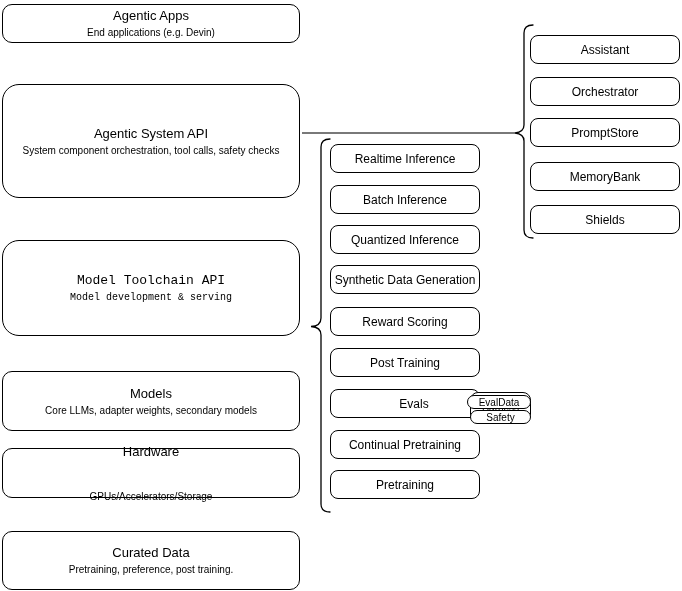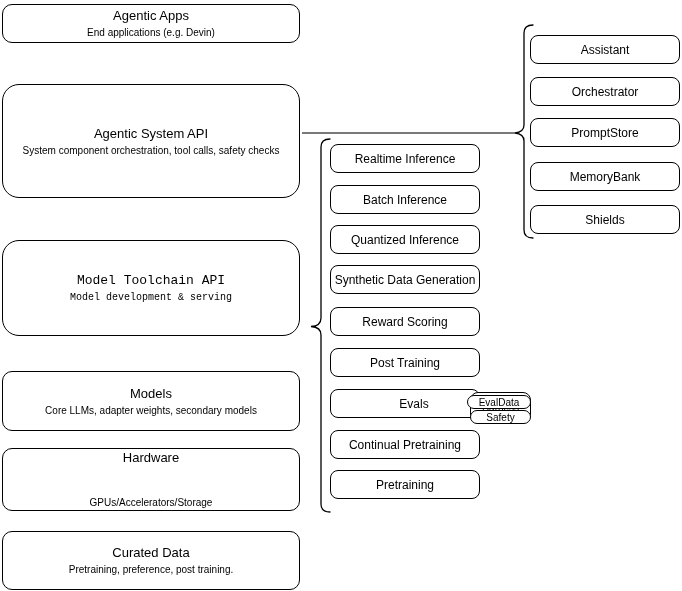--- a/index.html
+++ b/index.html
@@ -89,21 +89,21 @@
   <div class="stack-box r26" style="top:240px;height:96px;font-family:Liberation Mono, monospace;">
     <div class="title">Model Toolchain API</div>
     <div class="sub">Model development &amp; serving</div>
   </div>
 
   <div class="stack-box r10" style="top:371px;height:60px;">
     <div class="title">Models</div>
     <div class="sub">Core LLMs, adapter weights, secondary models</div>
   </div>
 
-  <div class="stack-box r10" style="top:448px;height:63px;gap:28px;">
+  <div class="stack-box r10" style="top:448px;height:50px;gap:28px;">
     <div class="title">Hardware</div>
     <div class="sub">GPUs/Accelerators/Storage</div>
   </div>
 
   <div class="stack-box r10" style="top:531px;height:59px;">
     <div class="title">Curated Data</div>
     <div class="sub">Pretraining, preference, post training.</div>
   </div>
 
   <div class="node mid" style="top:144px;">Realtime Inference</div>

